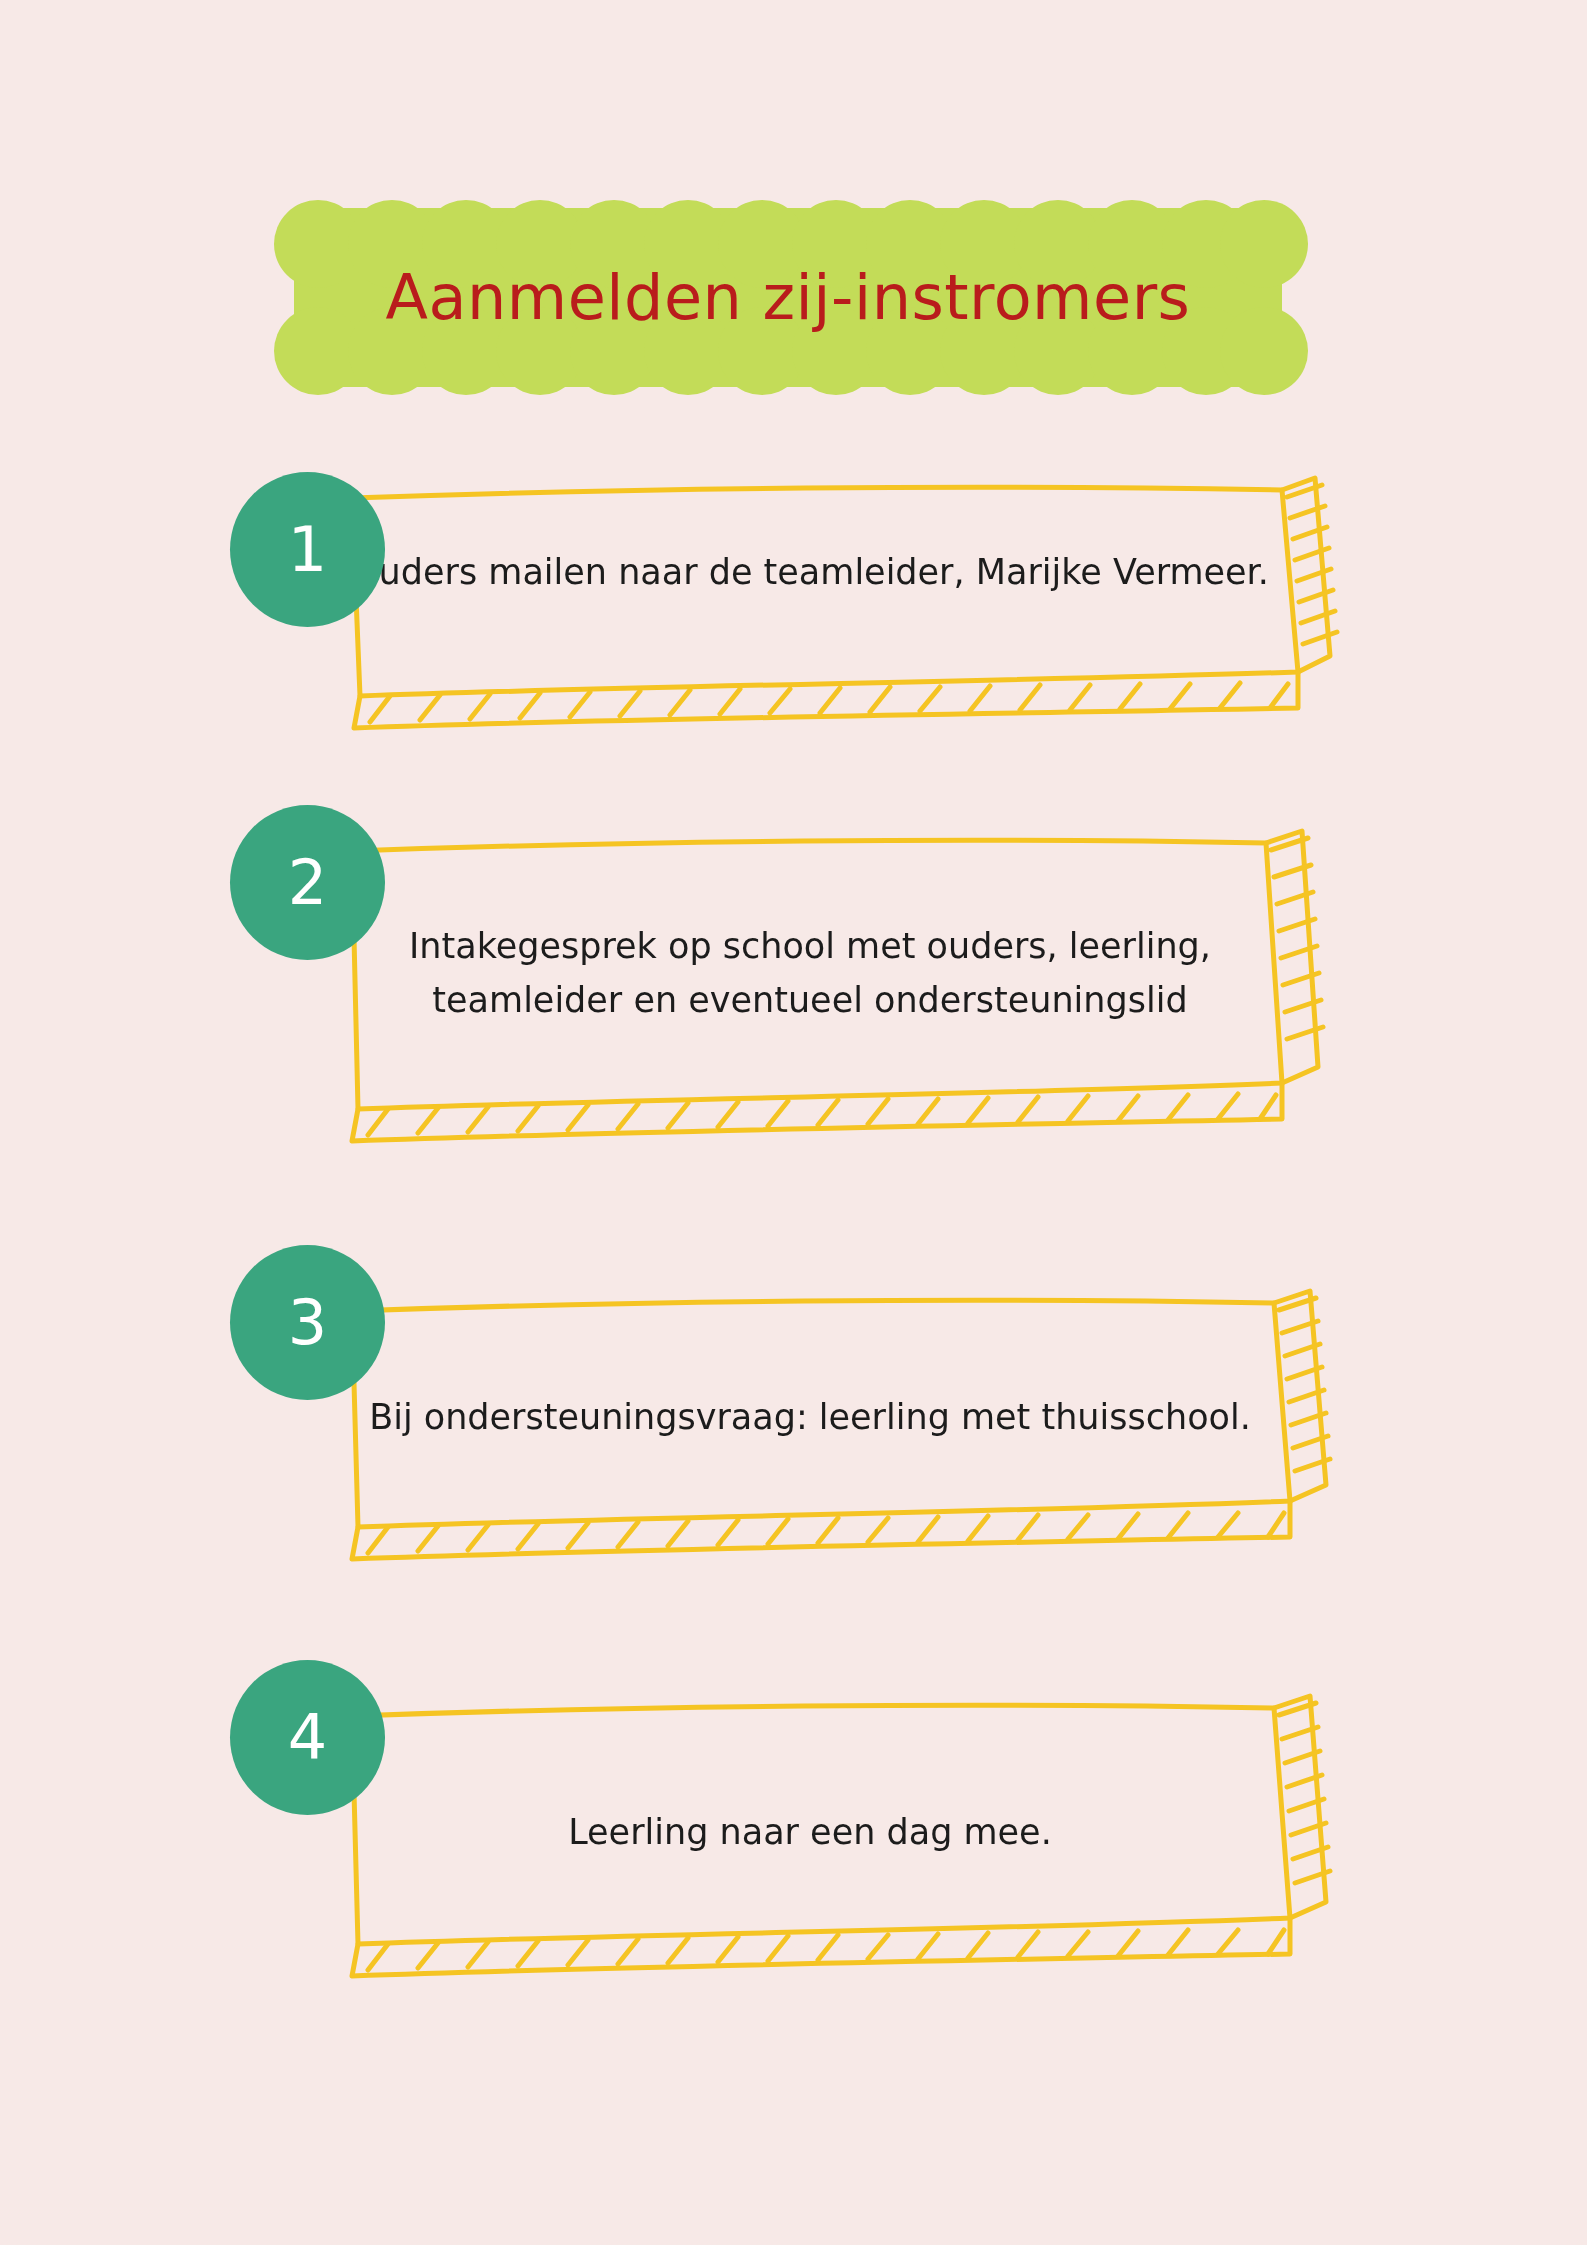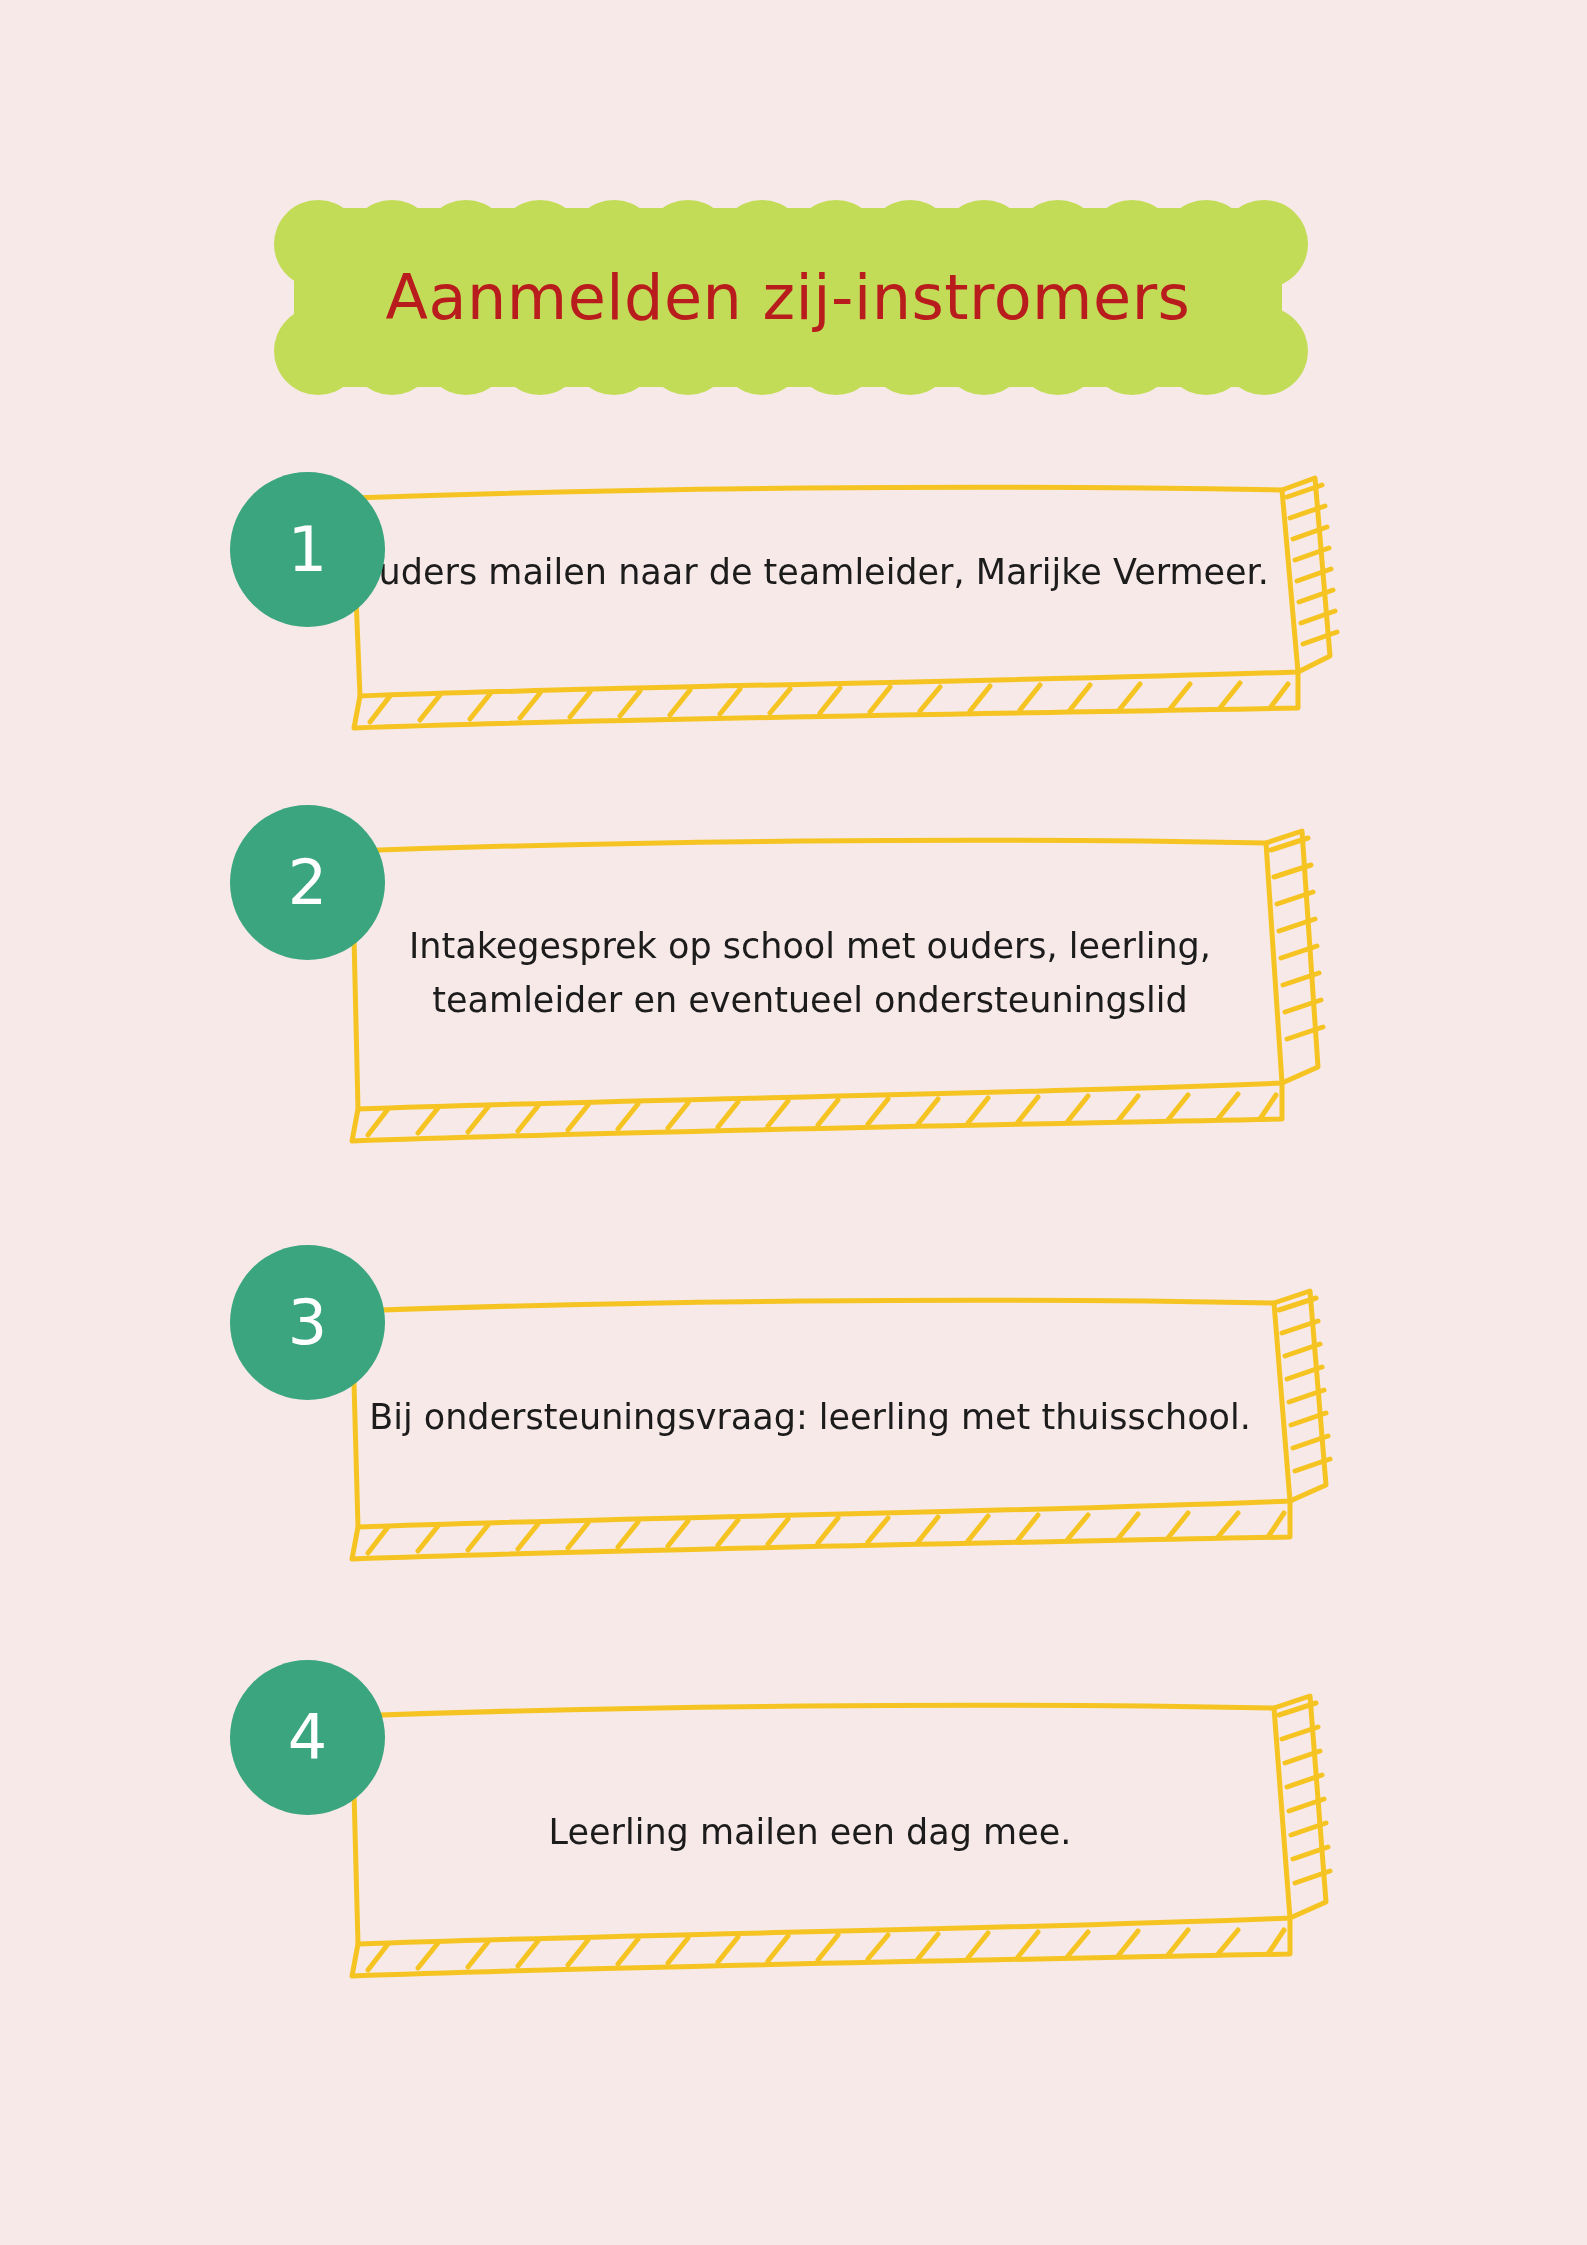--- a/index.html
+++ b/index.html
@@ -184,17 +184,17 @@
       <svg width="1020" height="330" viewBox="0 0 1020 330">
         <g fill="none" stroke="#f5c423" stroke-width="5" stroke-linecap="round" stroke-linejoin="round">
           <path d="M22 36 C 300 26, 640 22, 944 28 L 960 238 C 660 250, 300 254, 28 264 Z"></path>
           <path d="M944 28 L 980 16 L 996 222 L 960 238"></path>
           <path d="M28 264 L 22 296 C 300 286, 660 280, 960 274 L 960 238"></path>
           <path d="M949 35 L 986 23 M952 59 L 988 47 M955 83 L 990 71 M957 107 L 992 95 M959 131 L 994 119 M961 155 L 996 143 M963 179 L 998 167 M965 203 L 1000 191"></path>
           <path d="M38 290 L 58 264 M88 288 L 108 263 M138 287 L 158 262 M188 286 L 208 261 M238 285 L 258 260 M288 284 L 308 259 M338 283 L 358 258 M388 282 L 408 257 M438 281 L 458 256 M488 280 L 508 255 M538 279 L 558 255 M588 279 L 608 254 M638 278 L 658 253 M688 277 L 708 252 M738 276 L 758 252 M788 276 L 808 251 M838 275 L 858 250 M888 274 L 908 250 M938 274 L 954 250"></path>
         </g>
       </svg>
     </div>
-    <div class="step-text" style="top:125px;">Leerling mailen een dag mee.</div>
+    <div class="step-text" style="top:125px;">Leerling naar een dag mee.</div>
     <div class="badge" style="top:-20px;">4</div>
   </div>
 
 </div>
 
 </body></html>

